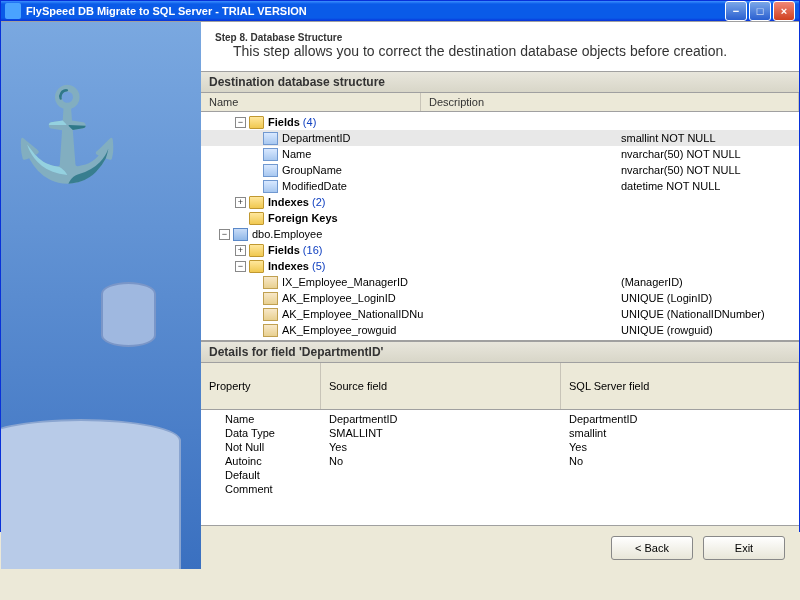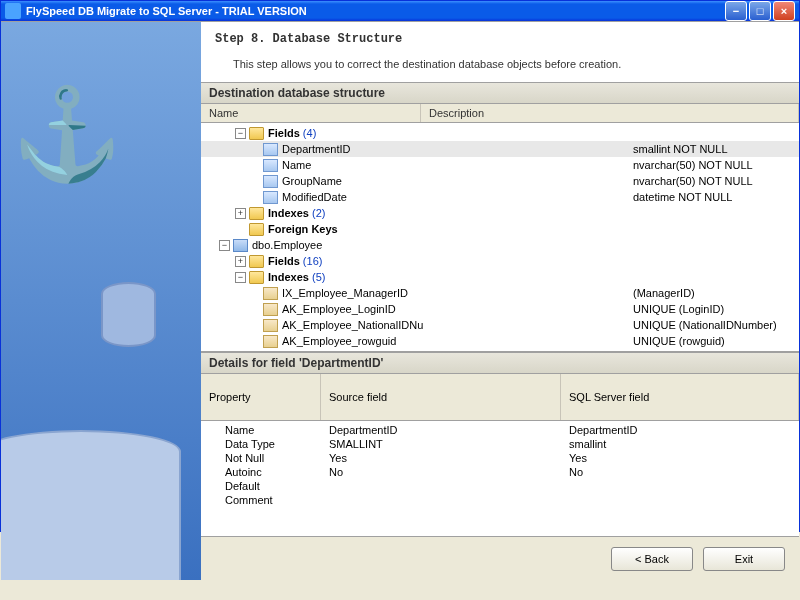--- a/index.html
+++ b/index.html
@@ -12,42 +12,42 @@
     .tbbtn.min{background:linear-gradient(#7ba7e8,#2a5fd0);}
     .tbbtn.max{background:linear-gradient(#7ba7e8,#2a5fd0);}
     .tbbtn.close{background:linear-gradient(#f08878,#d04020);}
     .body{flex:1;display:flex;border-top:1px solid #a0a0a0;}
     .sidebar{width:200px;background:linear-gradient(to bottom,#7aa8e0 0%,#5a8cd0 50%,#3a70c0 100%);position:relative;overflow:hidden;}
     .hook{position:absolute;font-size:90px;color:#1a3a70;top:60px;left:10px;}
     .db1{position:absolute;top:260px;left:100px;width:55px;height:65px;background:#9fb8e0;border-radius:50%/18%;border:2px solid #7a96c8;}
     .db2{position:absolute;bottom:-30px;left:-20px;width:200px;height:180px;background:#b8cbe8;border-radius:50%/12%;border:2px solid #8aa5d0;}
     .main{flex:1;display:flex;flex-direction:column;background:#fff;}
     .header{padding:10px 14px 12px;}
-    .header h1{font-size:12px;font-weight:bold;color:#333;margin-bottom:12px;font-family:Liberation Mono, monospace;}
-    .header p{font-size:11px;color:#333;padding-left:18px;}
+    .header h1{font-size:10px;font-weight:bold;color:#333;margin-bottom:0;}
+    .header p{font-size:14px;color:#333;padding-left:18px;}
     .panel-title{background:linear-gradient(#e8e6dc,#d8d6c8);border-top:1px solid #a0a0a0;border-bottom:1px solid #a0a0a0;padding:3px 8px;font-weight:bold;color:#333;font-size:12px;}
     .tree-wrap{flex:1;display:flex;flex-direction:column;min-height:0;}
     .cols{display:flex;border-bottom:1px solid #a0a0a0;background:#ece9d8;}
     .cols .c{padding:3px 8px;border-right:1px solid #c8c4b8;color:#333;}
     .cols .c1{width:220px;}
     .cols .c2{flex:1;}
     .tree{flex:1;overflow-y:scroll;background:#fff;padding:2px 0;}
     .row{display:flex;align-items:center;height:16px;padding:0 4px;white-space:nowrap;}
     .row.sel{background:#e8e8e8;}
     .ind{display:inline-block;}
     .exp{width:11px;height:11px;border:1px solid #888;display:inline-flex;align-items:center;justify-content:center;font-size:9px;line-height:1;margin-right:3px;color:#333;background:#fff;cursor:pointer;}
     .ico{width:15px;height:13px;display:inline-block;margin-right:4px;vertical-align:middle;}
     .ico.folder{background:linear-gradient(#ffe79c,#f0c850);border:1px solid #c09830;border-radius:1px;}
     .ico.table{background:linear-gradient(#c8dcf8,#90b8e8);border:1px solid #5a88c8;}
     .ico.field{background:linear-gradient(#d8e8ff,#a8c8f0);border:1px solid #7098d0;}
     .ico.idx{background:linear-gradient(#f8e8c8,#e8d090);border:1px solid #c0a050;}
     .lbl{color:#000;}
     .lbl.bold{font-weight:bold;}
     .cnt{color:#1040c0;}
-    .desc{position:absolute;left:432px;}
+    .desc{position:absolute;left:420px;}
     .row{position:relative;}
     .details{border-top:1px solid #a0a0a0;}
     .det-cols{display:flex;border-bottom:1px solid #a0a0a0;background:#ece9d8;}
     .det-cols .d{padding:17px 8px;border-right:1px solid #c8c4b8;}
     .det-cols .d1{width:120px;}
     .det-cols .d2{width:240px;}
     .det-cols .d3{flex:1;}
     .det-body{background:#fff;padding:2px 0;height:115px;}
     .drow{display:flex;padding:1px 8px;}
     .drow .p{width:120px;padding-left:16px;}

